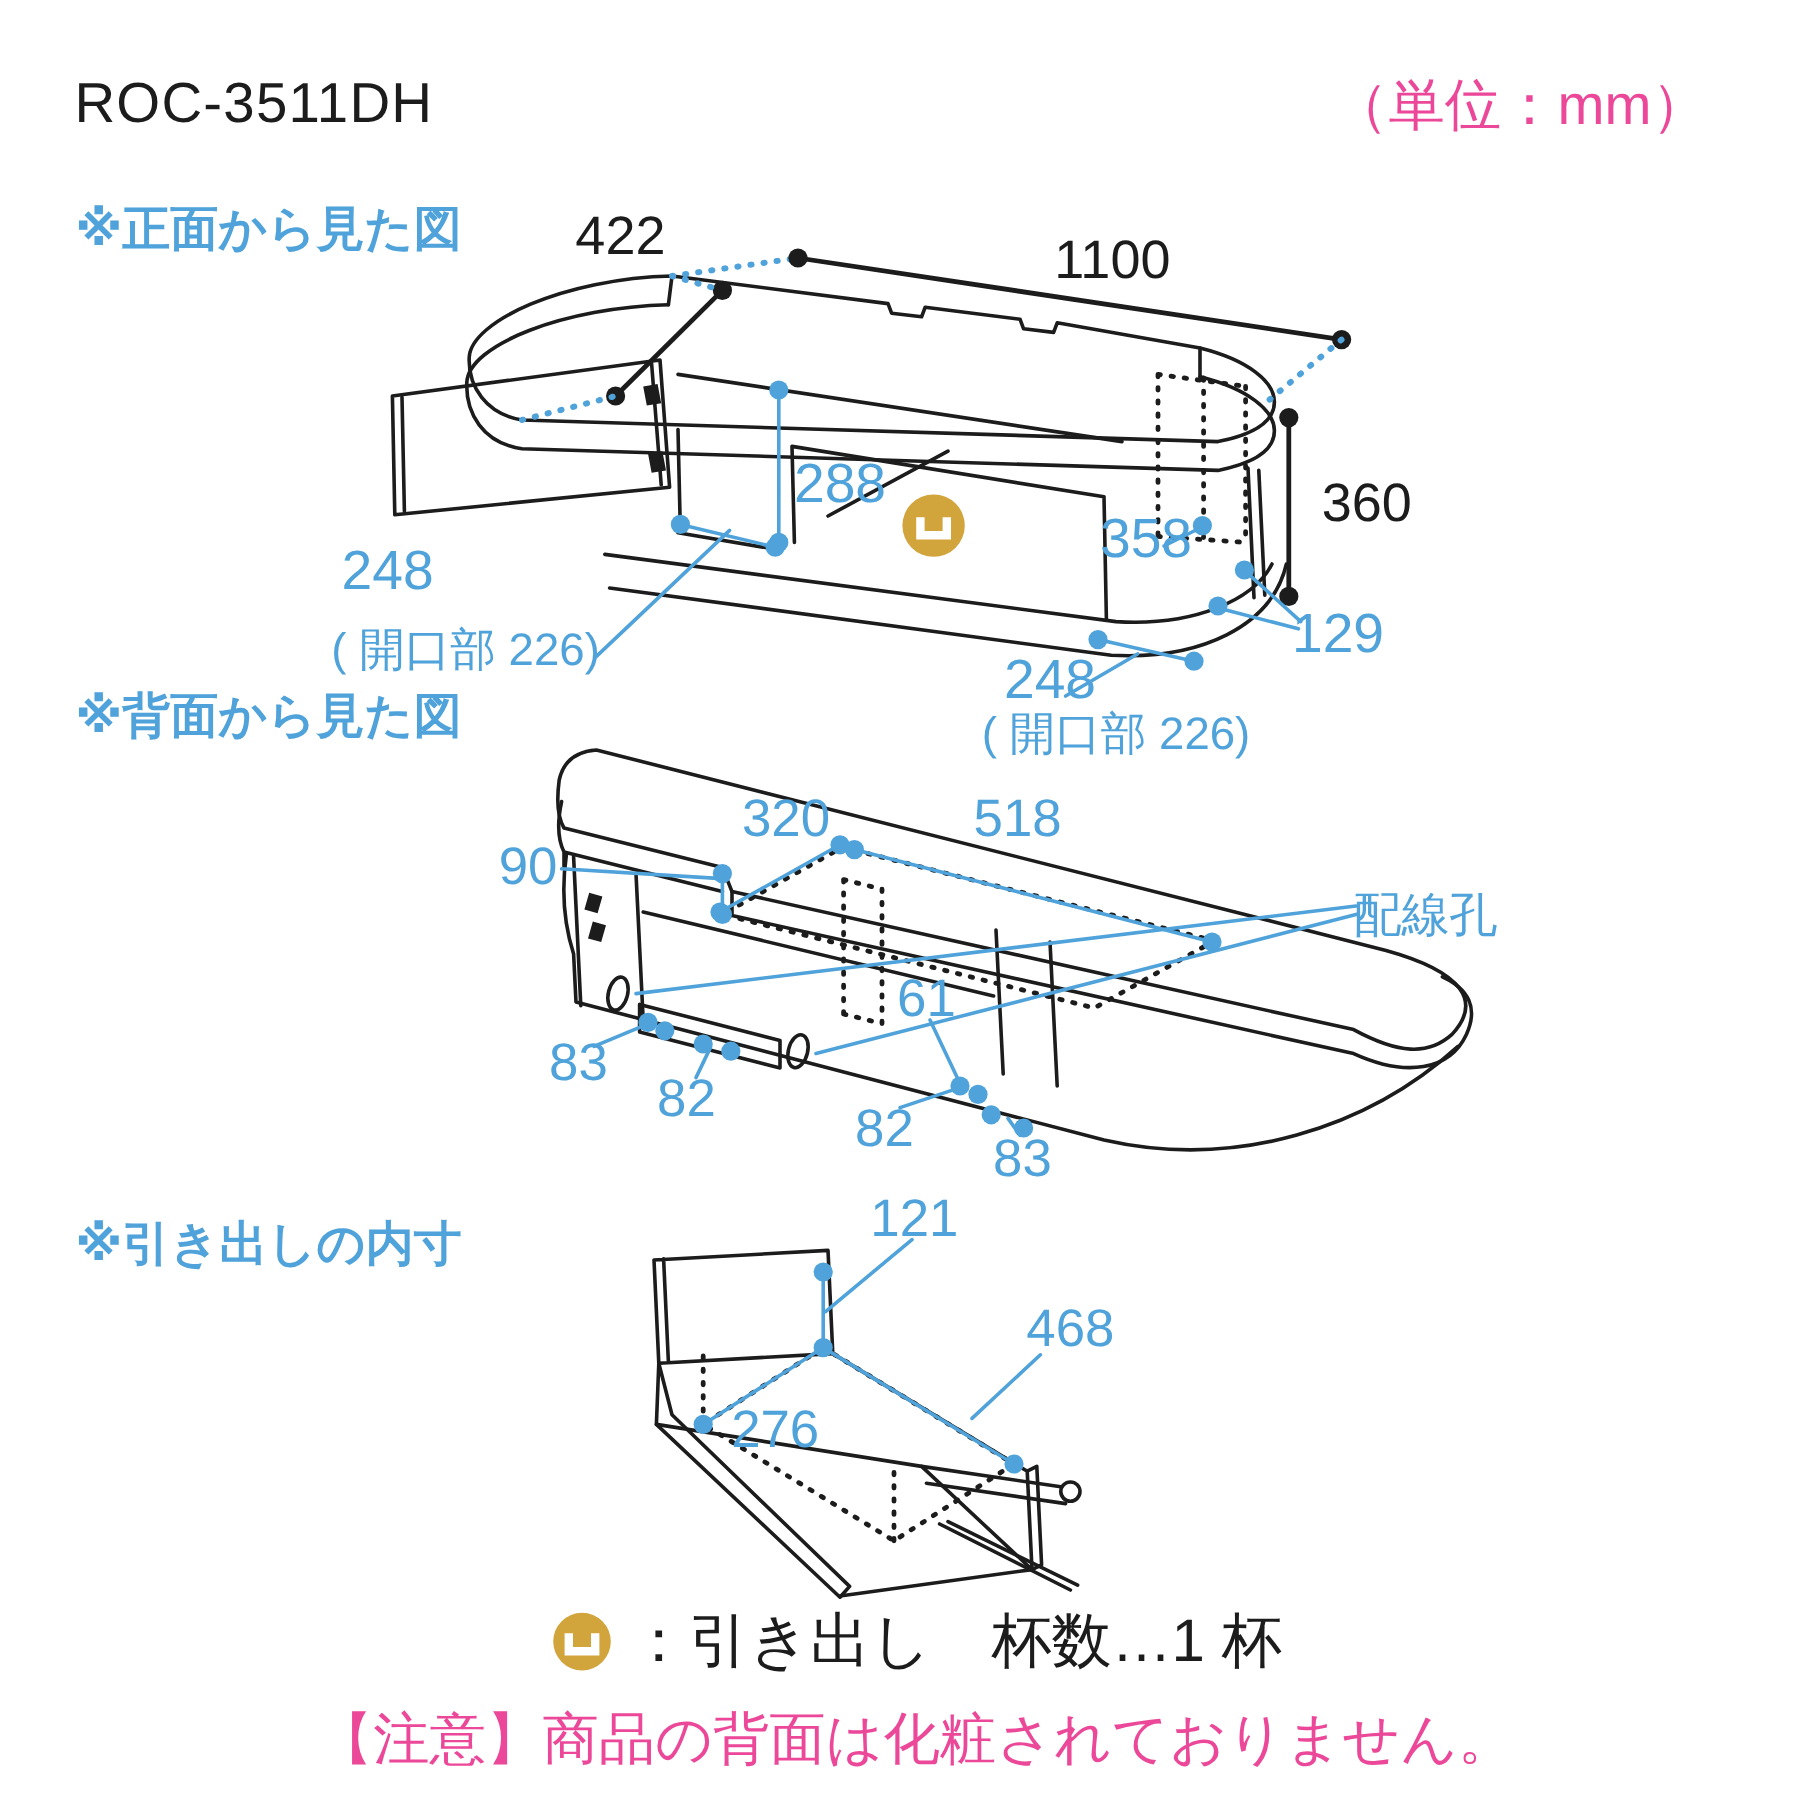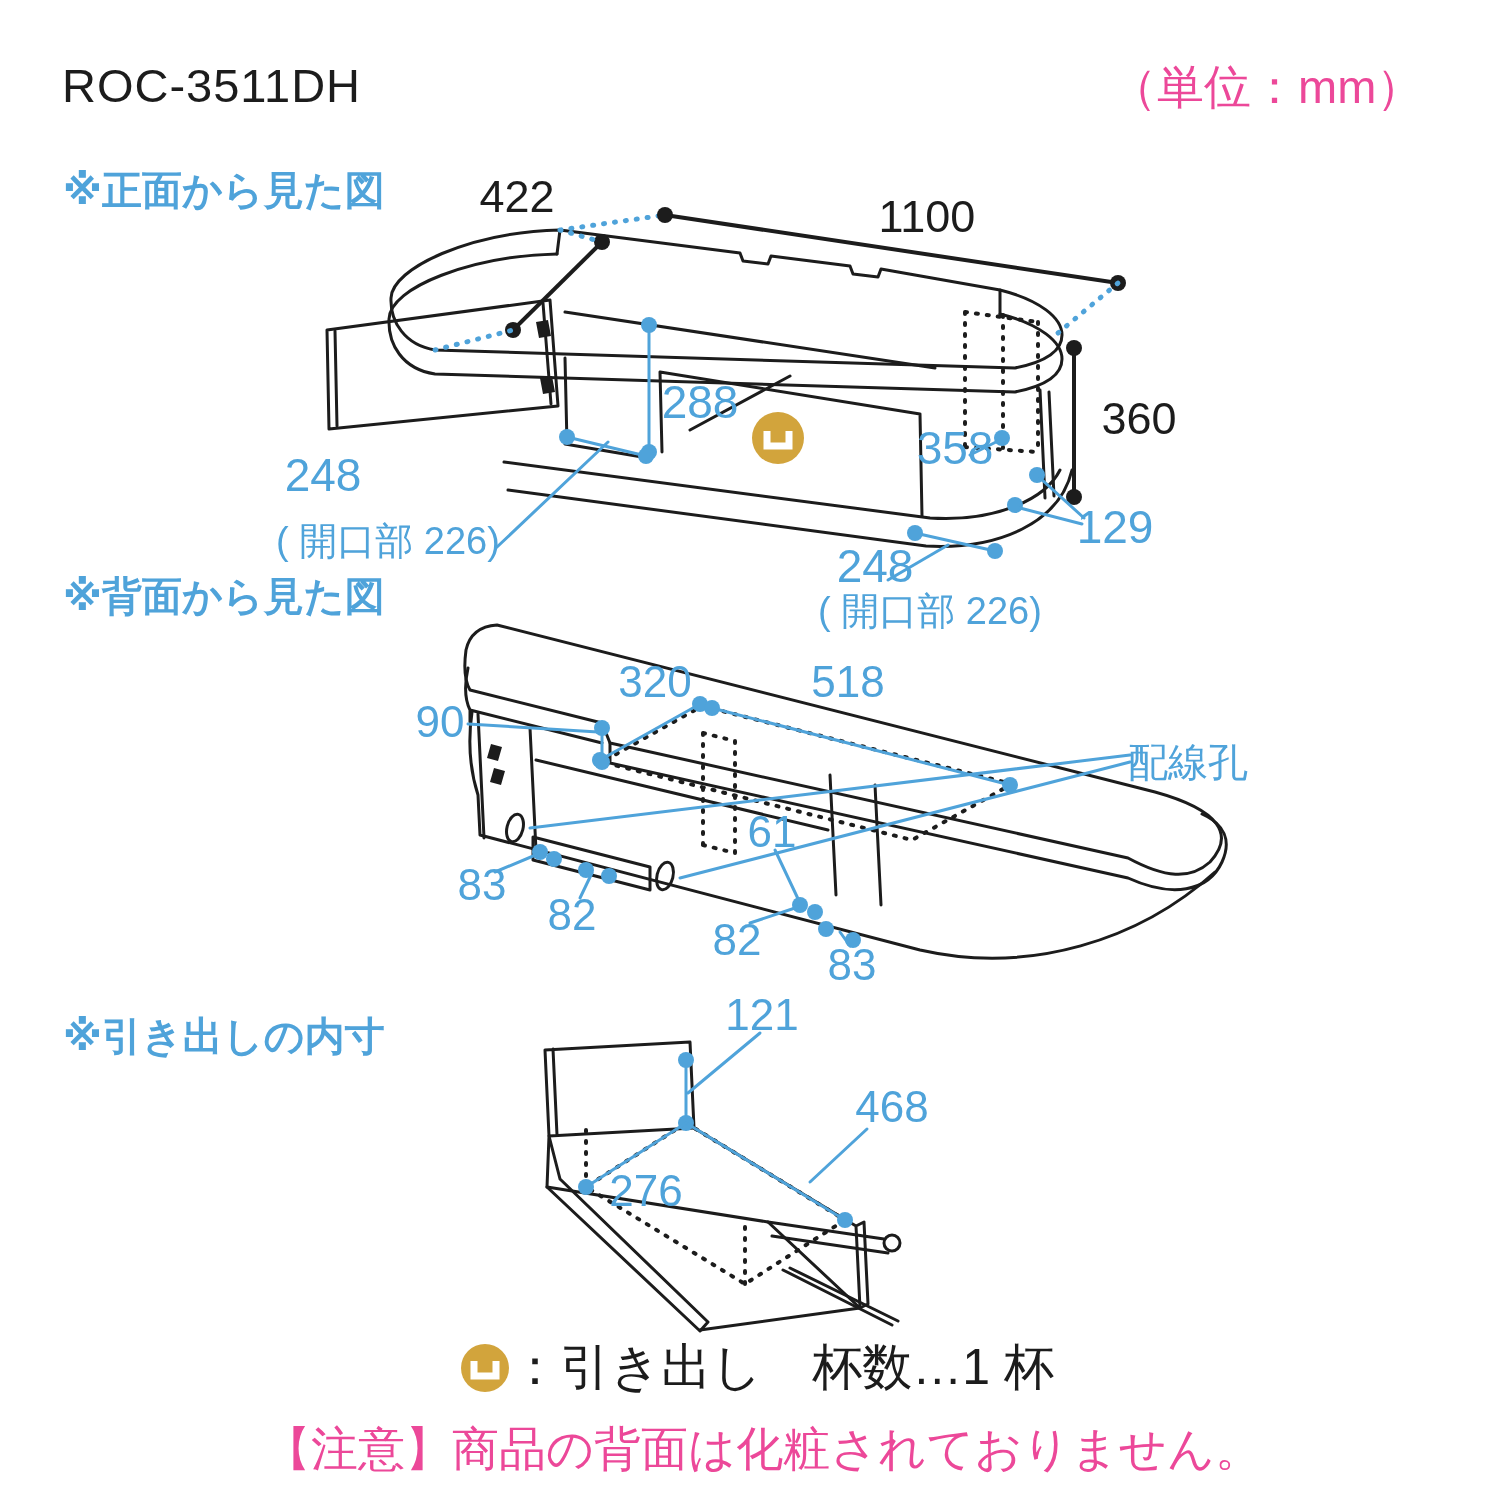--- a/index.html
+++ b/index.html
@@ -8,21 +8,21 @@
     font-family:"Liberation Sans","DejaVu Sans",sans-serif;
     color:#1c1c1c;overflow:hidden;
   }
   .abs{position:absolute;}
   .model-title{left:62px;top:58px;font-size:47px;letter-spacing:1px;color:#1c1c1c;}
   .unit-note{left:1110px;top:56px;font-size:47px;color:#ec4899;}
   .section-title{font-size:40px;color:#4fa3da;font-weight:700;}
   #front-title{left:63px;top:163px;}
   #back-title{left:63px;top:553px;margin-top:16px;}
   #drawer-title{left:63px;top:977px;margin-top:32px;}
-  .legend-row{left:460px;top:1334px;display:flex;align-items:center;gap:0;}
+  .legend-row{left:460px;top:1334px;display:flex;align-items:center;gap:14px;}
   .legend-text{font-size:50px;color:#1c1c1c;}
   .caution{left:264px;top:1418px;font-size:47px;color:#ec4899;}
   svg{position:absolute;overflow:visible;}
   svg text{font-family:"Liberation Sans","DejaVu Sans",sans-serif;}
   .dim-blue{fill:#4fa3da;}
   .dim-black{fill:#1c1c1c;}
   .ln{stroke:#1c1c1c;stroke-width:3;fill:none;stroke-linejoin:round;stroke-linecap:round;}
   .lnthick{stroke:#1c1c1c;stroke-width:4;fill:none;}
   .dot-ln{stroke:#1c1c1c;stroke-width:4;fill:none;stroke-dasharray:2 9;stroke-linecap:round;}
   .bl{stroke:#4fa3da;stroke-width:3;fill:none;stroke-linecap:round;}

